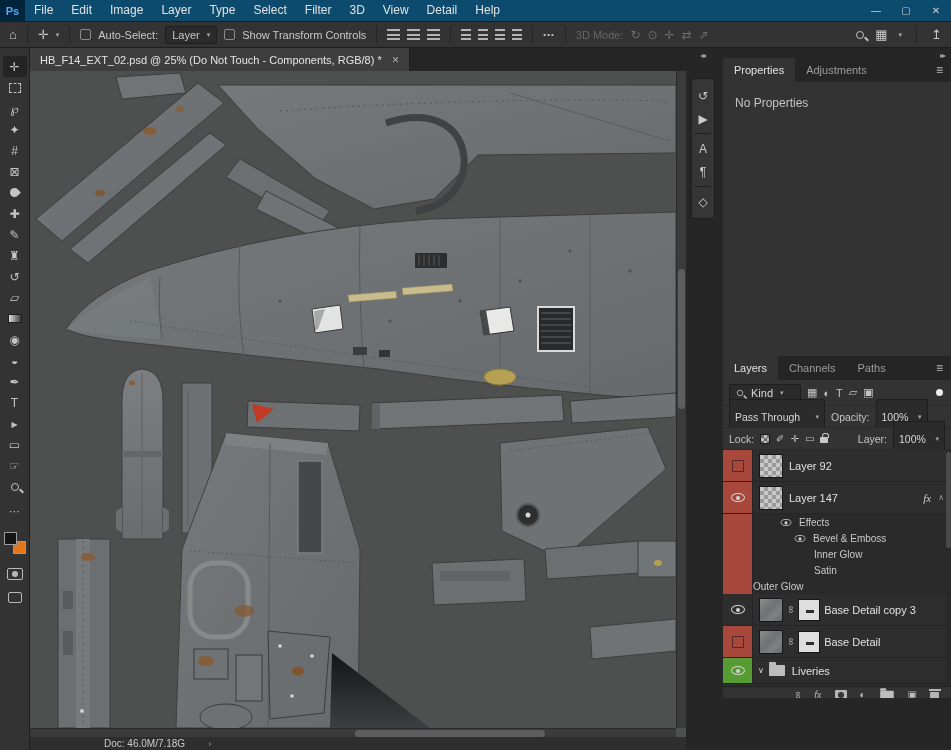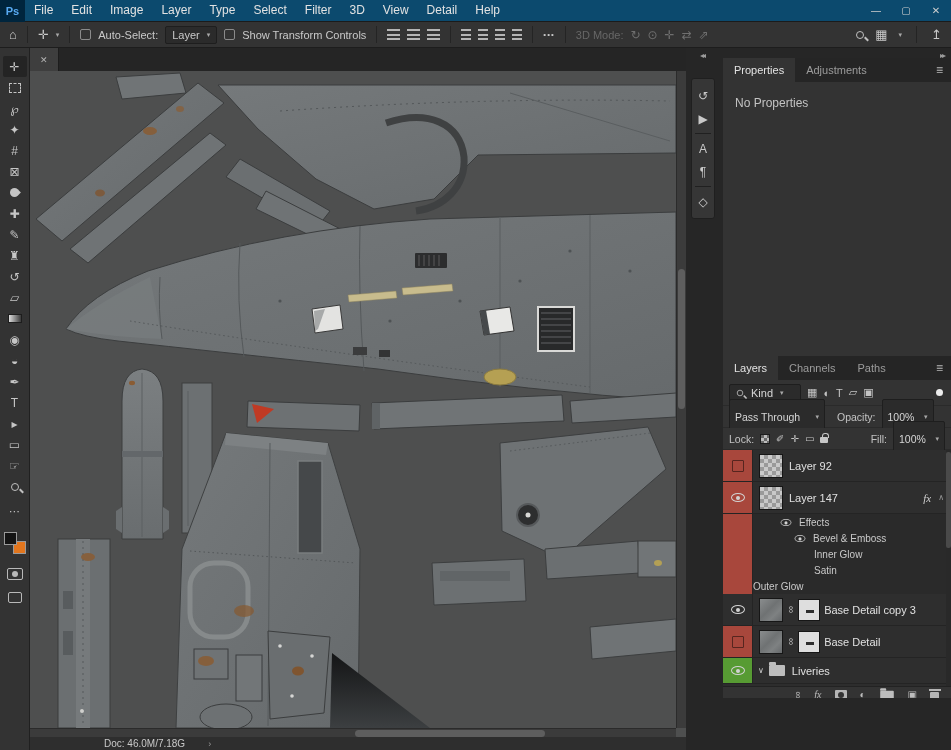--- a/index.html
+++ b/index.html
@@ -181,20 +181,21 @@
     <span class="mag"></span>
     <span class="opt-icon">▦</span>
     <span class="dd-arrow">▾</span>
     <div class="vsep"></div>
     <span class="opt-icon">↥</span>
   </div>
 </div>
 
 <div id="tabstrip">
   <div class="doc-tab">
+    <span>HB_F14_EXT_02.psd @ 25% (Do Not Touch - Components, RGB/8) *</span>
     <span class="tab-close">✕</span>
   </div>
 </div>
 
 <div id="toolbar">
   <div class="tool active">
       <span>✛</span>
     </div>
   <div class="tool">
       <span class="marq"></span>
@@ -456,35 +457,35 @@
       <span class="ficon">▱</span>
       <span class="ficon">▣</span>
       <span class="fdot"></span>
     </div>
 
     <div class="frow frow2">
       <div class="dropdown val-dd" style="width:96px">
         <span style="font-size:10.5px">Pass Through</span>
         <span class="dd-arrow" style="margin-left:auto">▾</span>
       </div>
-      <span class="lbl" style="margin-left:6px">Opacity:</span>
+      <span class="lbl" style="">Opacity:</span>
       <div class="dropdown val-dd" style="width:52px">
         <span style="font-size:10.5px">100%</span>
         <span class="dd-arrow" style="margin-left:auto">▾</span>
       </div>
     </div>
 
     <div class="frow frow2">
       <span class="lbl">Lock:</span>
       <span class="minichecker"></span>
       <span class="lockic">✐</span>
       <span class="lockic">✛</span>
       <span class="lockic">▭</span>
       <span class="padlock"></span>
-      <span class="lbl" style="margin-left:auto">Fill:</span>
+      <span class="lbl" style="margin-left:auto">Layer:</span>
       <div class="dropdown val-dd" style="width:52px">
         <span style="font-size:10.5px">100%</span>
         <span class="dd-arrow" style="margin-left:auto">▾</span>
       </div>
     </div>
 
     <div id="llist">
       <div class="lrow main">
         <span class="gutter red">
             <span class="emptybox"></span>

